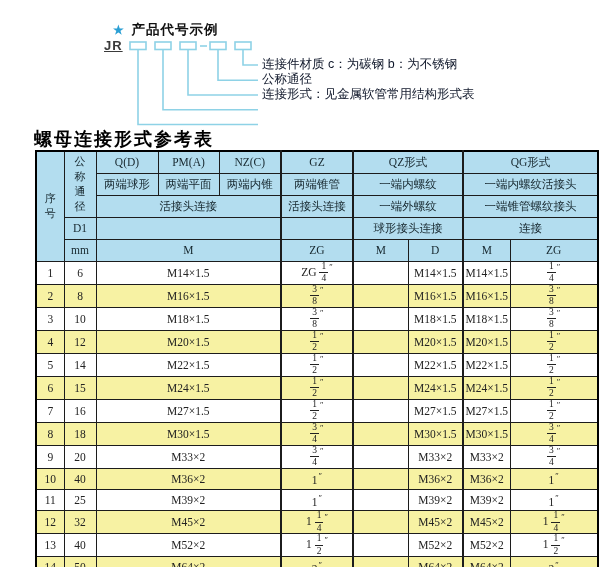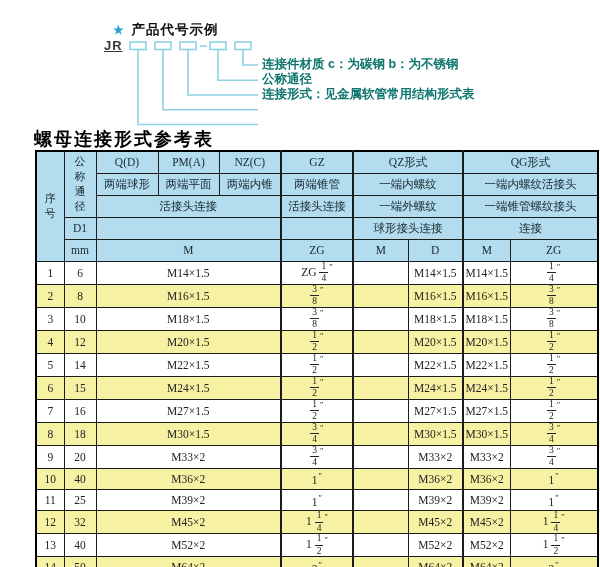--- a/index.html
+++ b/index.html
@@ -7,21 +7,21 @@
   #page {
     position:relative; width:600px; height:567px; background:#fff;
     font-family:"Liberation Sans", sans-serif; overflow:hidden; color:#111;
   }
   
   #diagram-svg { position:absolute; left:0; top:0; pointer-events:none; }
   .star-heading { position:absolute; left:113px; top:21px; font-size:13.5px; font-weight:bold; letter-spacing:1px; }
   .star-heading .star { color:var(--star-color,#2a9fd4); margin-right:2px; font-size:12px; }
   .code-prefix { position:absolute; left:104px; top:38px; font-size:13px; font-weight:bold; color:#3a3a3a; letter-spacing:1px;text-decoration:underline; }
   .diagram-labels { position:absolute; left:262px; top:57px; }
-  .diagram-labels .dlabel { font-size:12.5px; font-weight:bold; line-height:14.9px; white-space:nowrap; color:#0f766e; }
+  .diagram-labels .dlabel { font-size:12.5px; font-weight:normal; line-height:14.9px; white-space:nowrap; color:#0f172a; }
   
   .page-title {
     position:absolute; left:34px; top:127px; font-size:18px; font-weight:bold; 
     font-family:"DejaVu Serif","Liberation Serif",serif; letter-spacing:2px; color:#000;
   }
   
   table.ref {
     position:absolute; left:35px; top:150px; width:562px;
     border-collapse:collapse; table-layout:fixed;
     font-family:"Liberation Serif", serif; border:2px solid #000;

